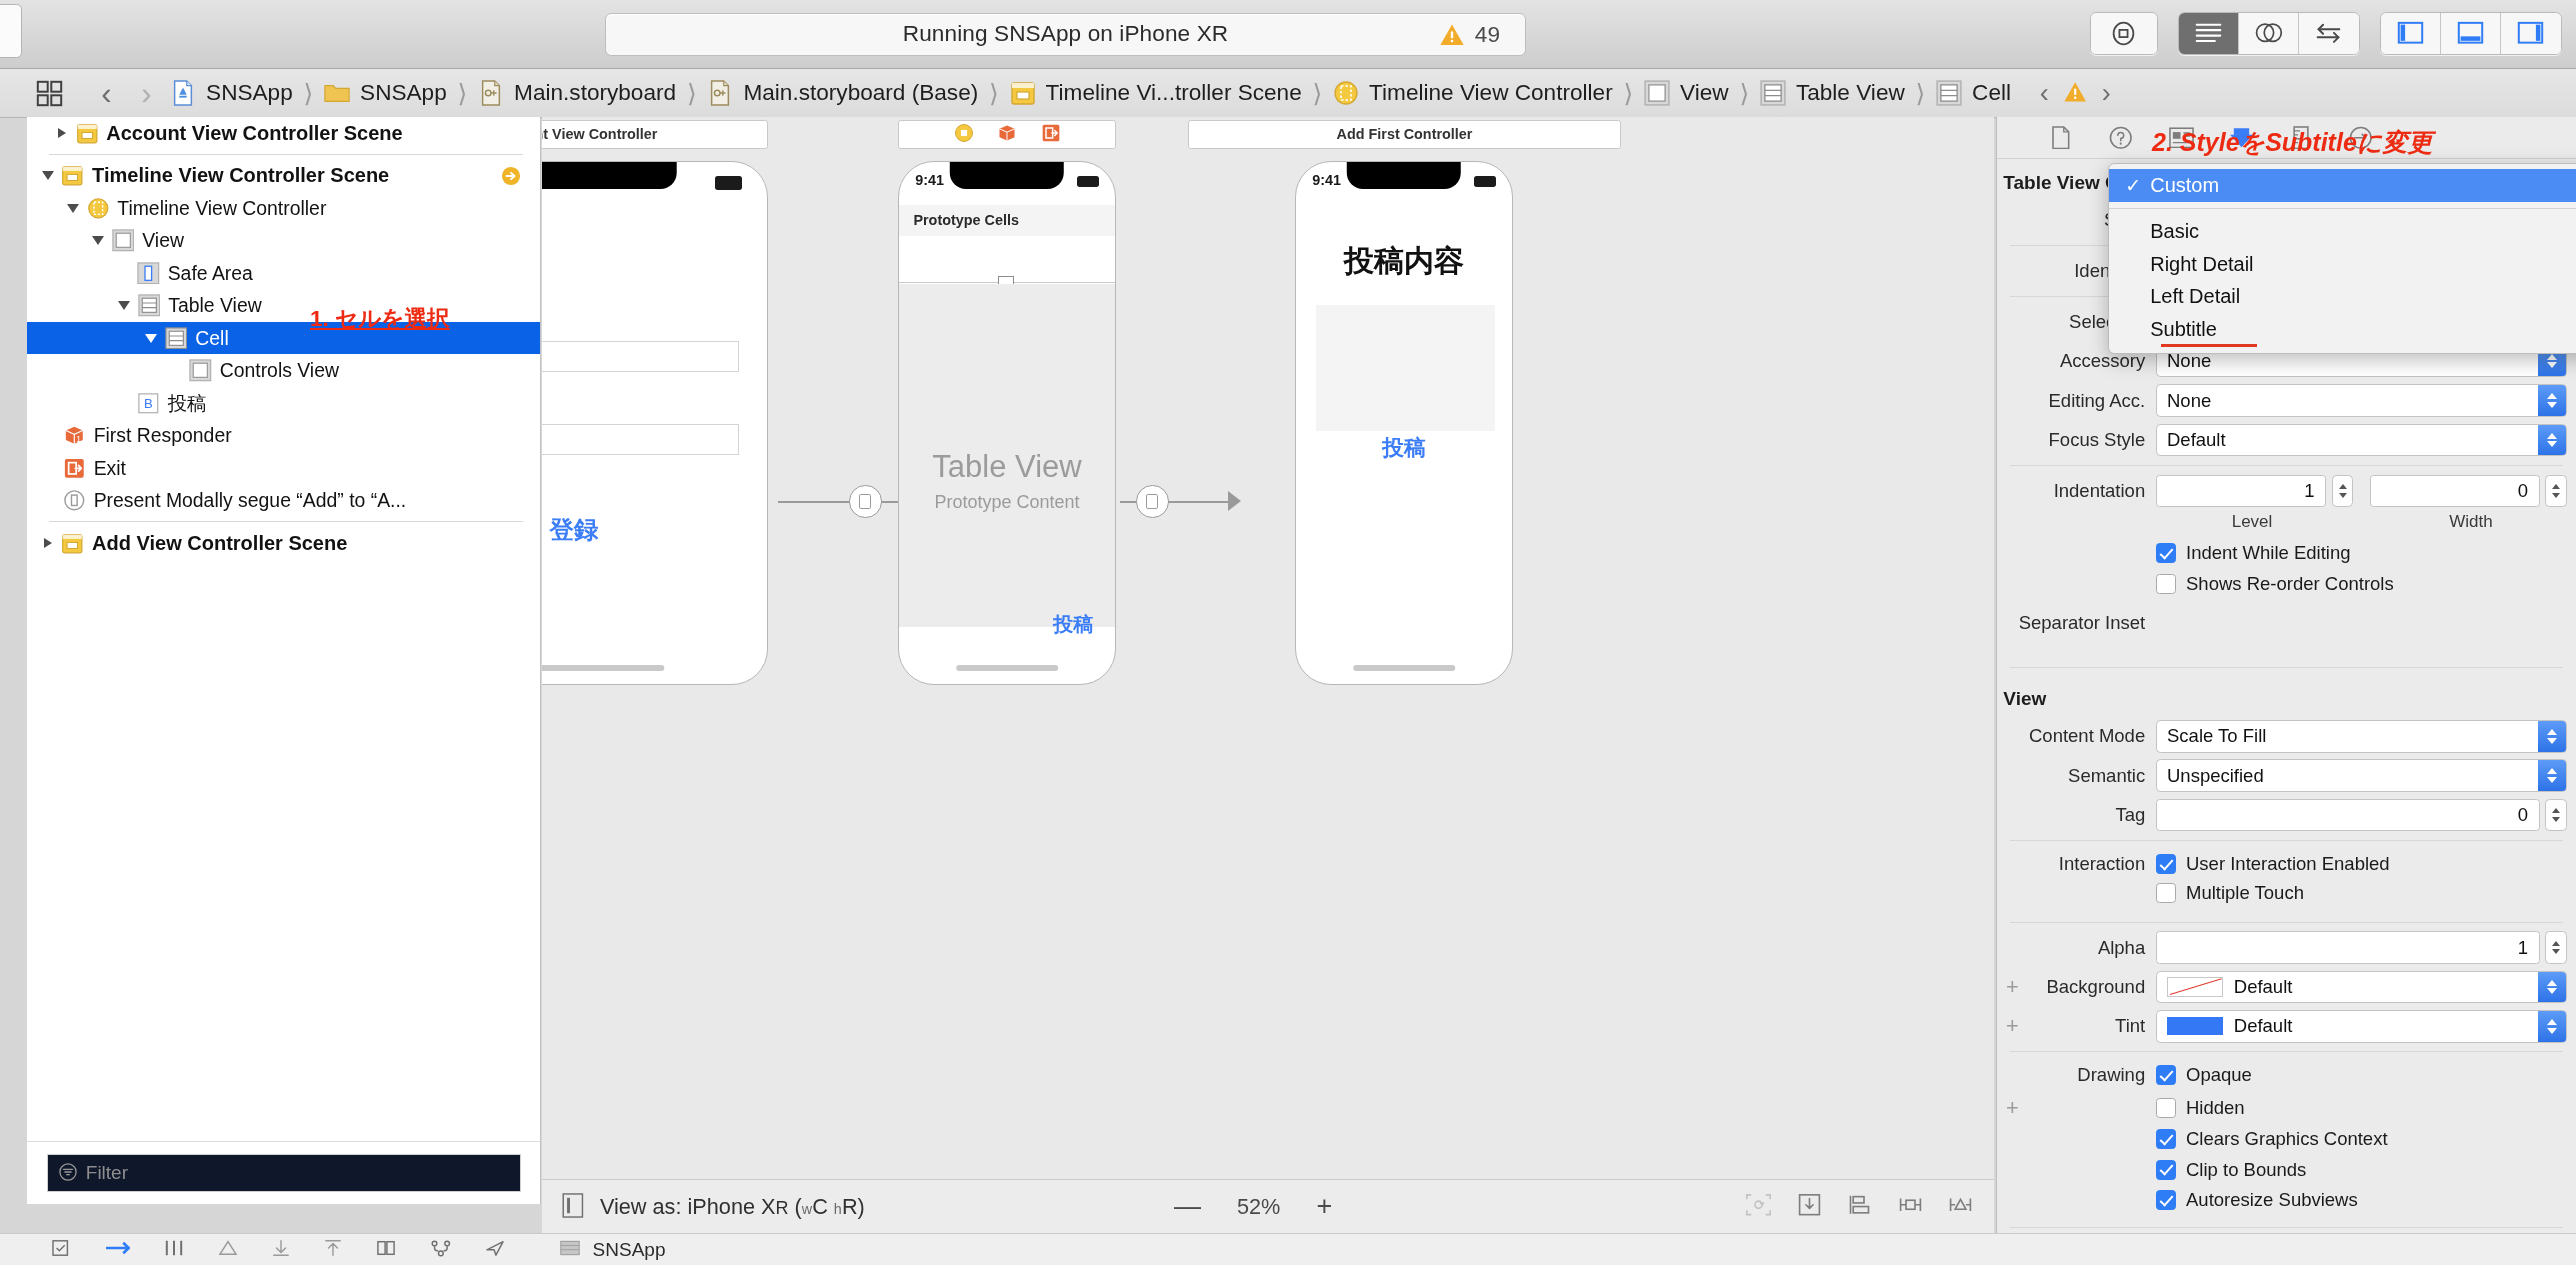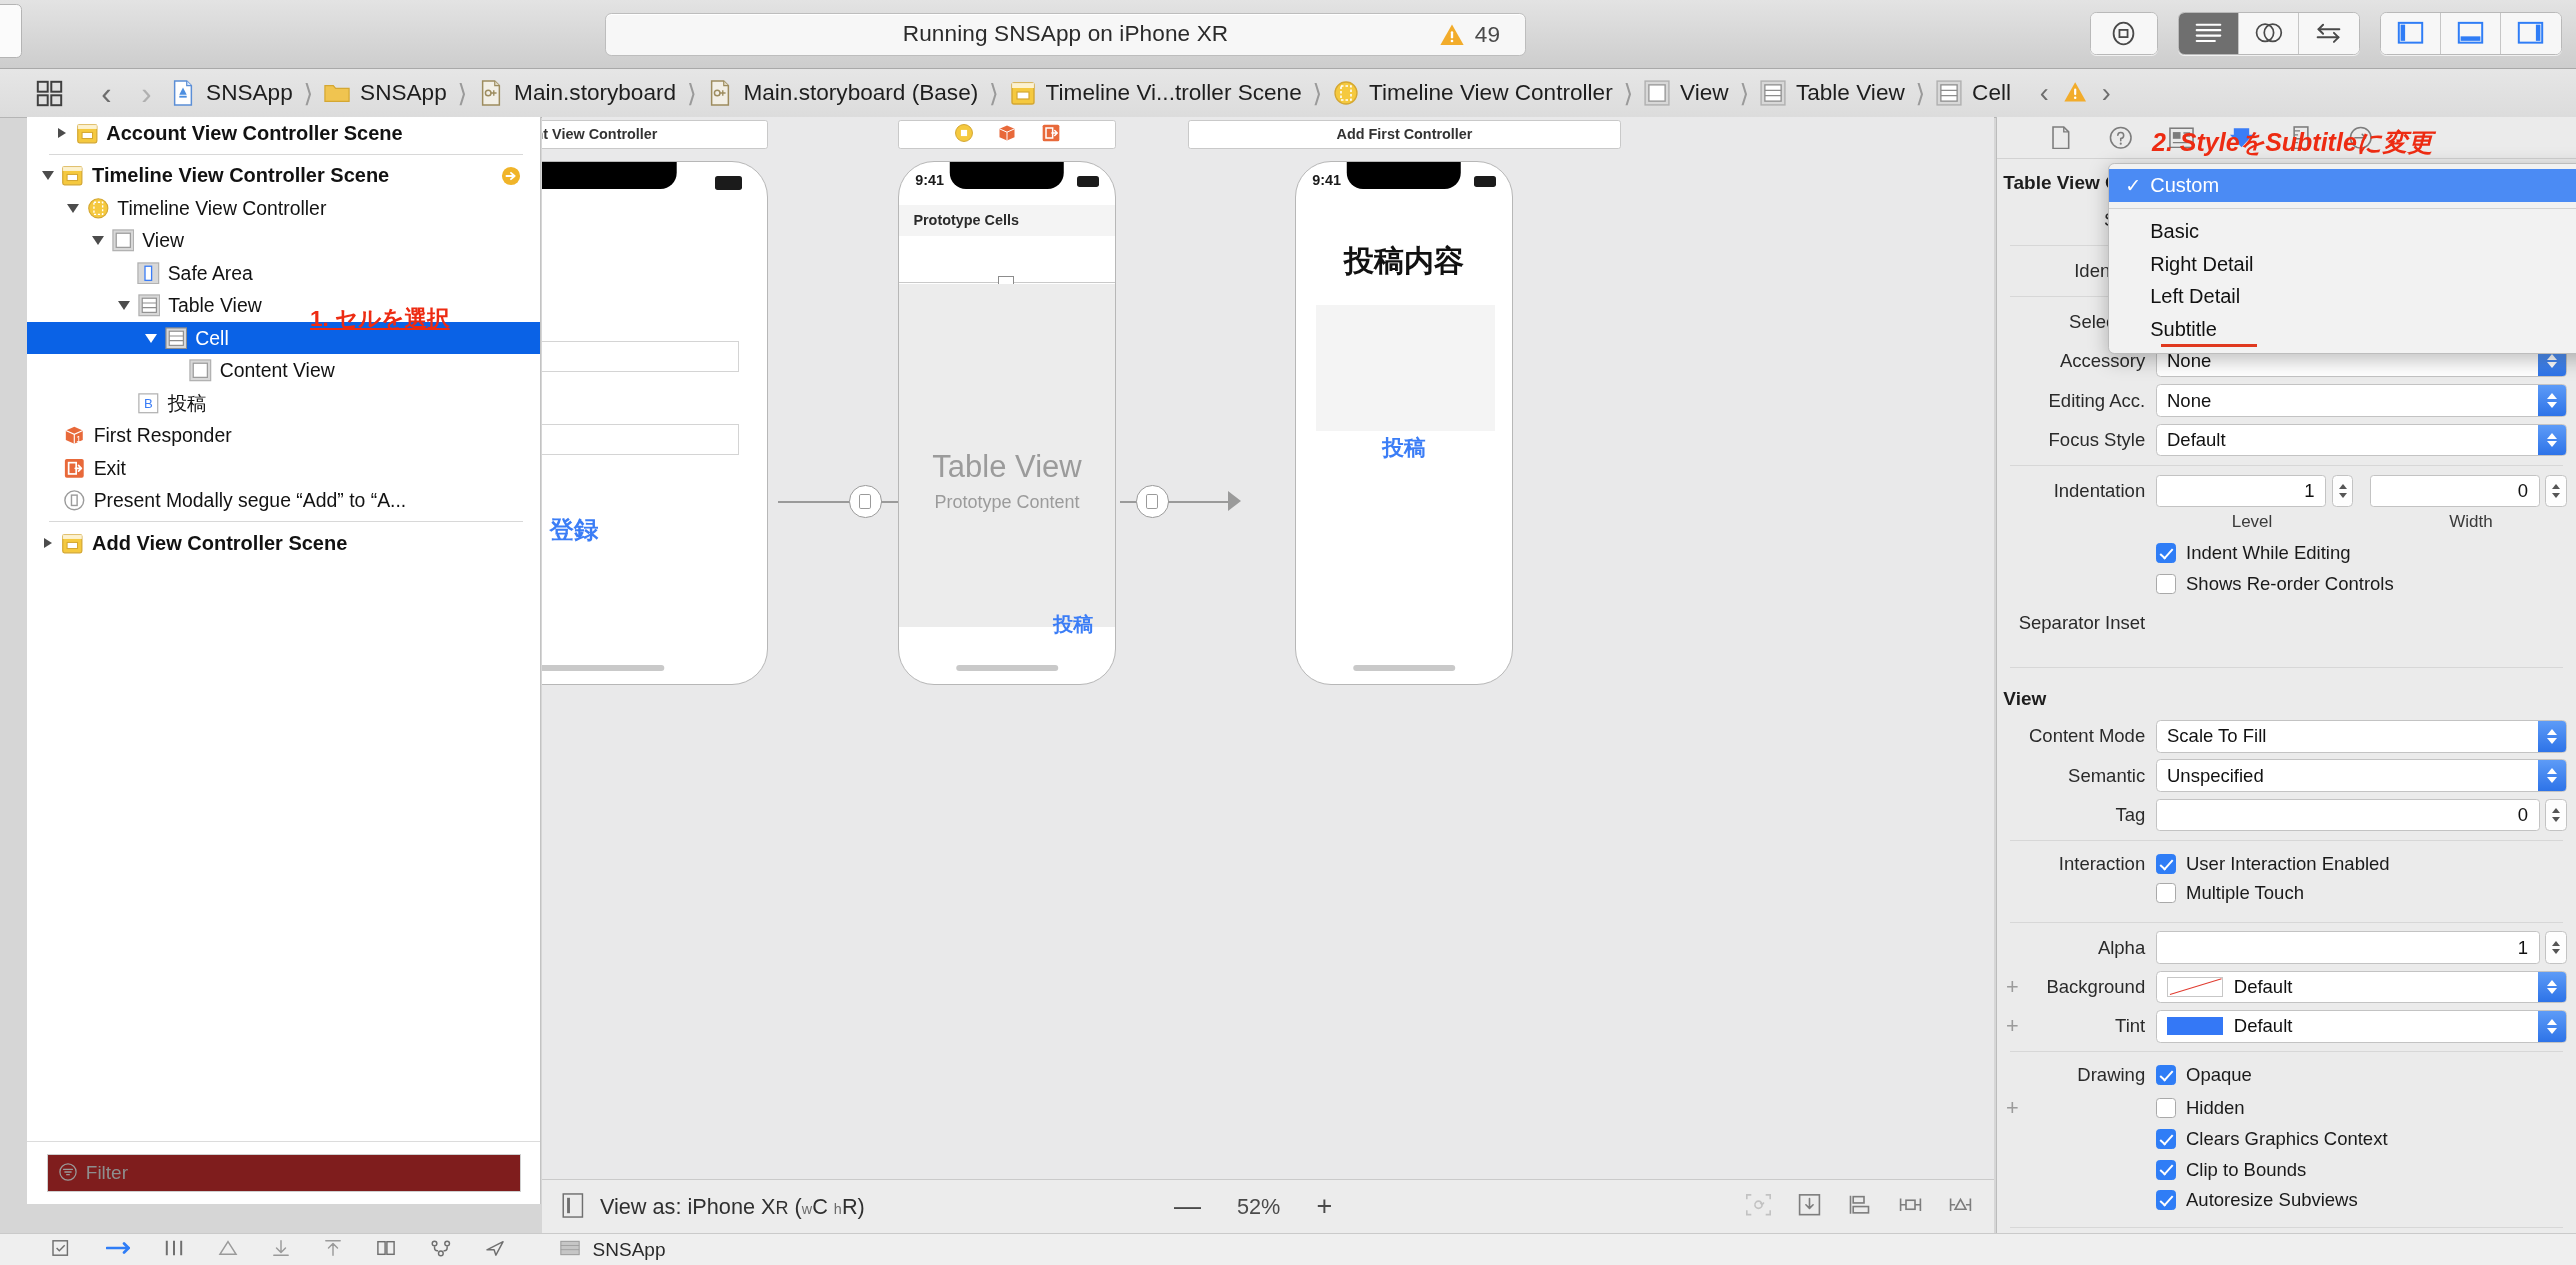--- a/index.html
+++ b/index.html
@@ -85,21 +85,21 @@
   .row.bold .lb{ font-weight:bold; font-size:20px;}
   .sep-line{ height:0.9px; background:#d8d8d8; margin:4.5px 18px 4.5px 21.7px;}
   .scene-badge{ position:absolute; right:20px; top:6.3px; width:20px;height:20px;}
   .filter-bar{
     position:absolute; left:0; bottom:0; width:514px; height:63px;
     background:#fff; border-top:0.9px solid #dcdcdc;
     display:flex; align-items:center; padding:0 20px;
   }
   .filter-field{
     flex:1; height:38px; border:0.9px solid #cfcfcf; border-radius:0;
-    background:#7f1d1d; display:flex; align-items:center; padding:0 10.8px; gap:9px;
+    background:#0f172a; display:flex; align-items:center; padding:0 10.8px; gap:9px;
   }
   .filter-field .ph{ color:#8e8e8e; font-size:19px;}
 
   
   .canvas{
     position:absolute; left:542px; top:117px; width:1452px; height:1087px;
     background:#e9e9ea; overflow:hidden;
   }
   .canvas-bottom{
     position:absolute; left:542px; top:1179px; width:1452px; height:54px;
@@ -575,21 +575,21 @@
         <span class="lb">Cell</span>
       </div>
 
       <div class="row" style="padding-left:162px;">
         <span class="ic">
           <svg width="22.6" height="22.6" viewBox="0 0 24 24">
               <rect x="1" y="1" width="22" height="22" fill="#d8d8d8" stroke="#b0b0b0" stroke-width="1.3"></rect>
               <rect x="4.5" y="4.5" width="15" height="15" fill="#fff" stroke="#9b9b9b" stroke-width="1.3"></rect>
             </svg>
         </span>
-        <span class="lb">Content View</span>
+        <span class="lb">Controls View</span>
       </div>
 
       <div class="row" style="padding-left:110px;">
         <span class="ic">
           <svg width="22.6" height="22.6" viewBox="0 0 24 24" style="font-size:21.5px">
               <rect x="2" y="2" width="20" height="20" fill="#fff" stroke="#b0b0b0" stroke-width="1.3"></rect>
               <text x="12" y="17" font-size="14" fill="#3b7df6" text-anchor="middle" font-family="Liberation Sans">B</text>
             </svg>
         </span>
         <span class="lb">投稿</span>

